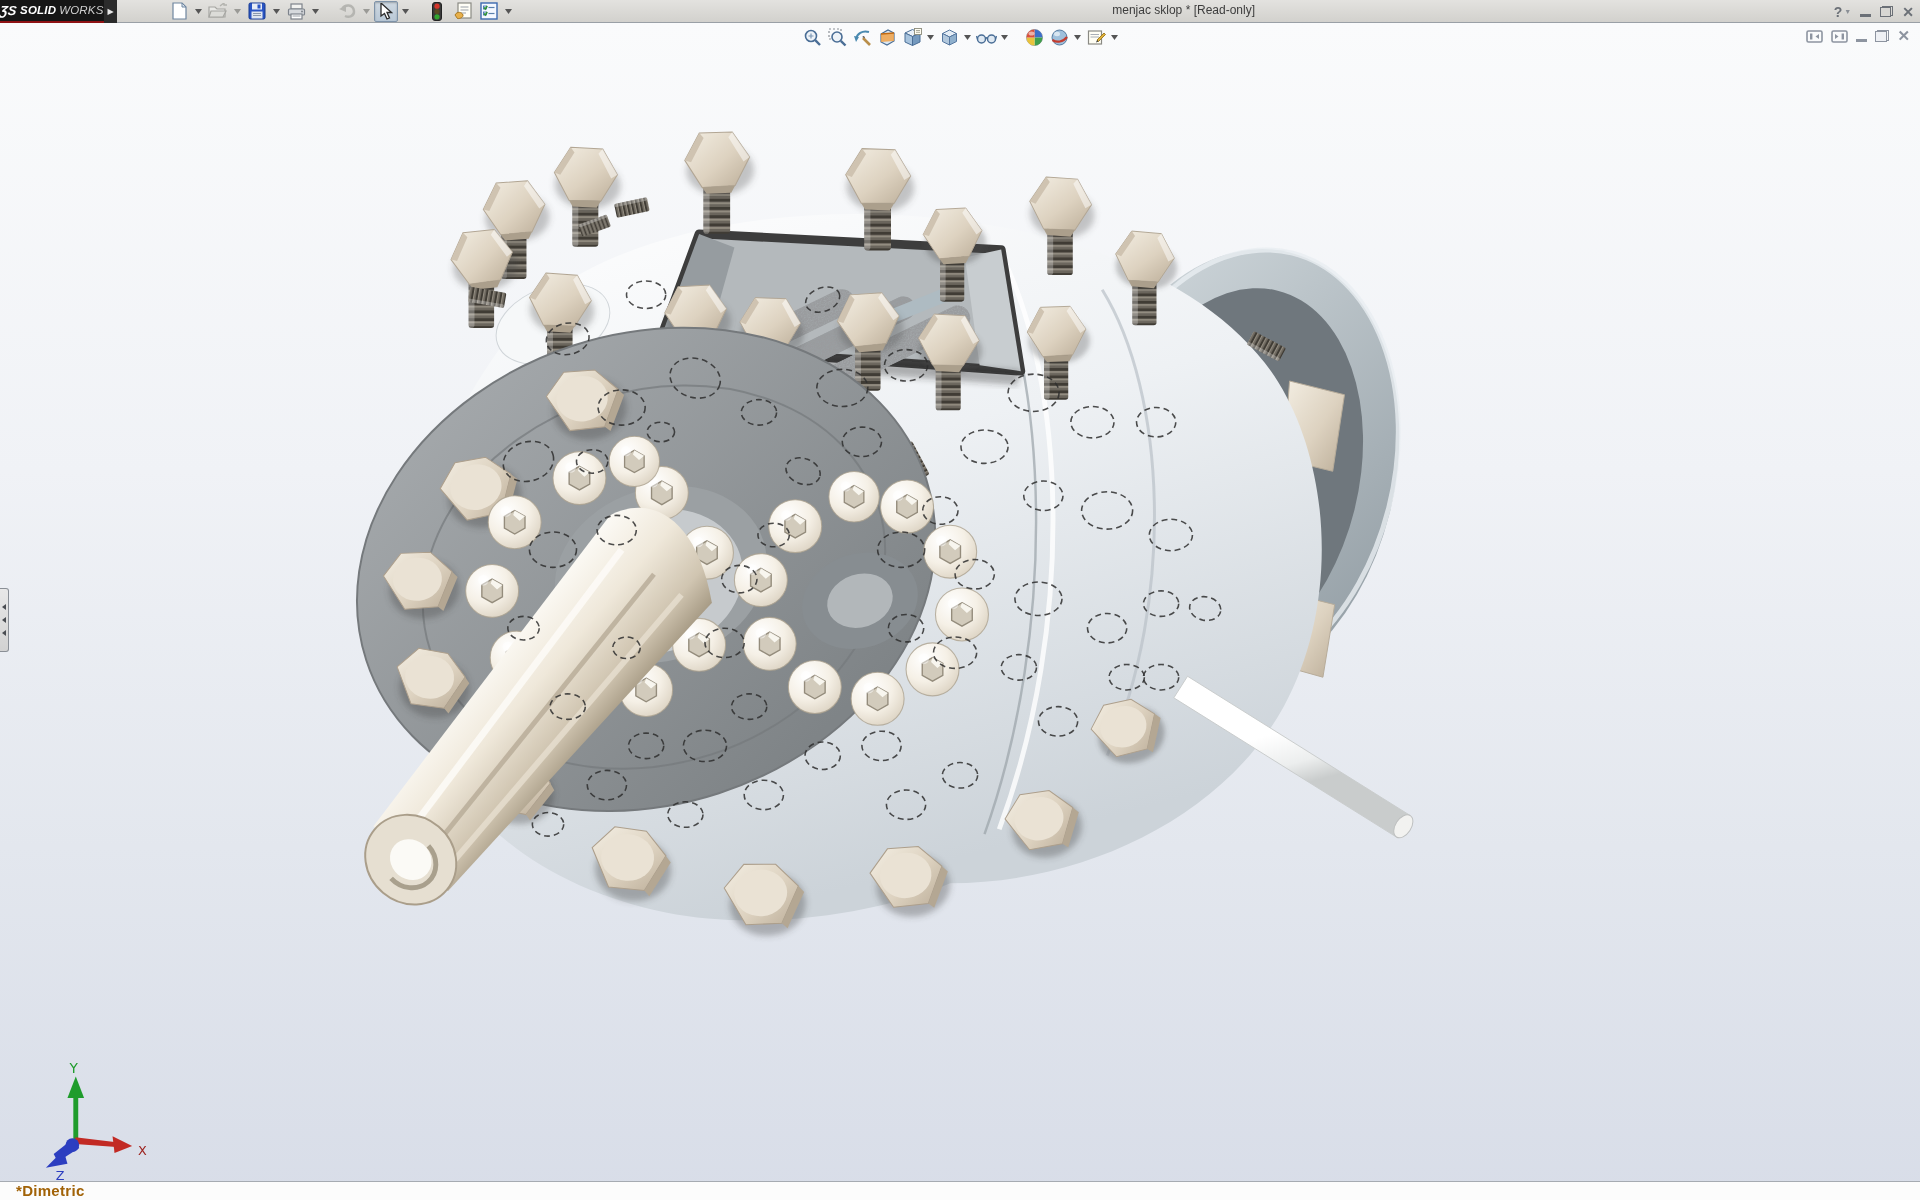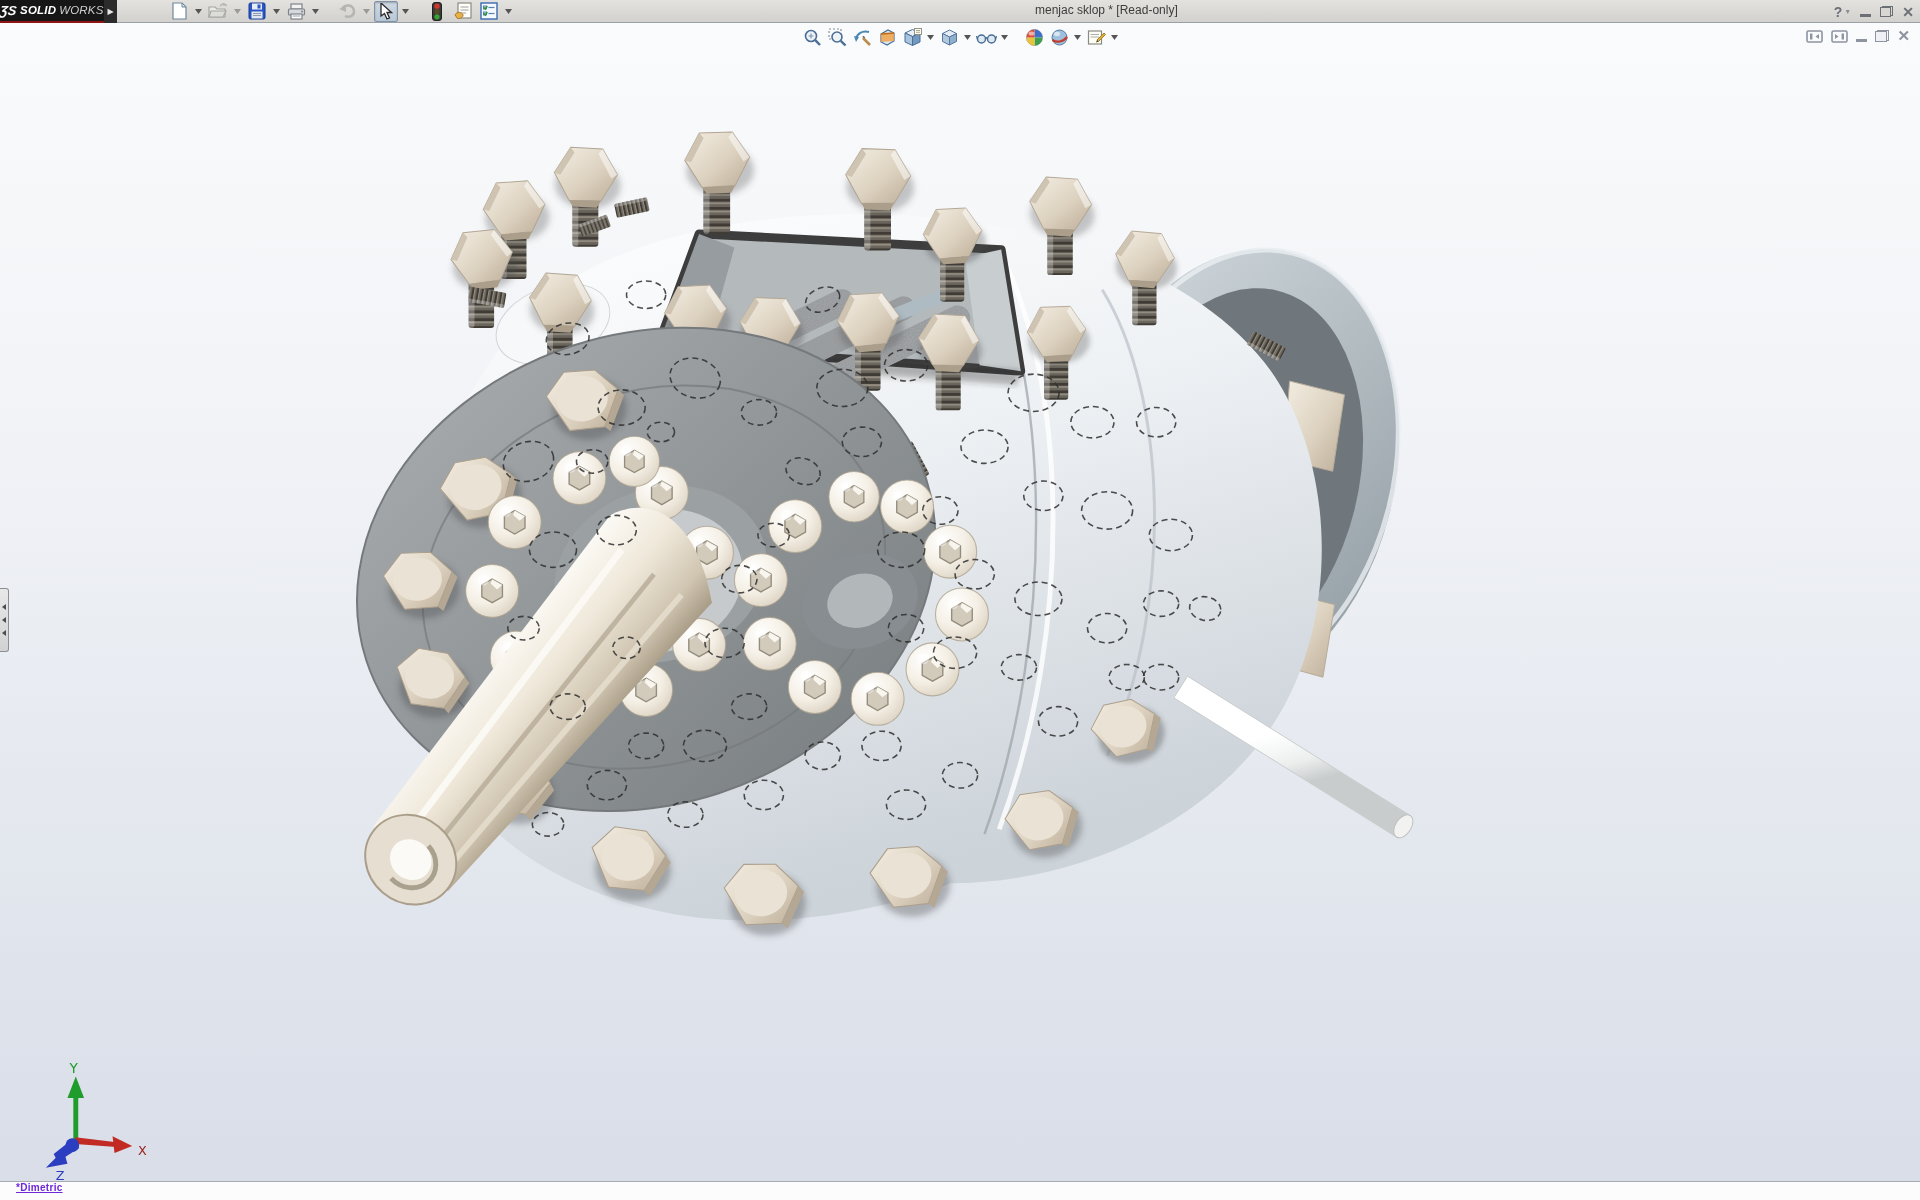--- a/index.html
+++ b/index.html
@@ -19,21 +19,21 @@
   .menu-expand { width:13px; height:23px; background:#2b2b2b; color:#e8e8e8;
     font-size:8px; display:flex; align-items:center; justify-content:center; }
   .tb-icons { display:flex; align-items:center; margin-left:50px; gap:2px; }
   .tb-btn { width:24px; height:21px; display:flex; align-items:center;
     justify-content:center; border:1px solid transparent; border-radius:2px; }
   .tb-btn.pressed { border:1px solid #7e93a9; background:linear-gradient(#cfd9e2,#b9c8d6);
     box-shadow:inset 0 1px 2px rgba(0,0,0,.25); }
   .dd { width:11px; height:21px; display:flex; align-items:center; justify-content:center; }
   .dd svg { display:block; }
   .tb-gap { width:10px; }
-  .win-title { position:absolute; left:1035px; top:3px; width:220px; text-align:left;
+  .win-title { position:absolute; left:1035px; top:3px; width:220px; text-align:right;
     font-size:12px; color:#3d3d3d; white-space:nowrap; }
   .win-ctrls { position:absolute; right:6px; top:0; height:23px; display:flex;
     align-items:center; gap:9px; color:#6b7077; }
   .wc { display:flex; align-items:center; justify-content:center; height:23px; }
   .wc.help { font-weight:bold; font-size:14px; }
   .wc .mini-dd { font-size:7px; color:#8a8f96; margin-left:2px; }
   .wc.minimize i { display:block; width:11px; height:3px; background:#6b7077; margin-top:8px; }
   .wc.restore i { position:relative; display:block; width:13px; height:11px; }
   .wc.restore i:before { content:""; position:absolute; right:0; top:0; width:9px; height:8px;
     border:1.6px solid #6b7077; }
@@ -71,21 +71,21 @@
     background:linear-gradient(#e8e8e8,#d2d2d2); border:1px solid #8a8f96; border-left:none;
     border-radius:0 3px 3px 0; z-index:40; display:flex; flex-direction:column;
     align-items:center; justify-content:center; gap:7px; }
   .left-tab b { width:0; height:0; border-top:3.5px solid transparent;
     border-bottom:3.5px solid transparent; border-right:4.5px solid #4a4d52; }
 
   
   .bottom-strip { position:absolute; left:0; bottom:0; width:1920px; height:19px;
     background:#fcfcfc; border-top:1px solid #a6abb2; z-index:8; }
   .view-label { position:absolute; left:16px; top:1182px; z-index:20;
-    font-size:10px; font-weight:bold; color:#6d28d9; letter-spacing:.3px;text-decoration:underline; }
+    font-size:15px; font-weight:bold; color:#a16207; letter-spacing:.3px; }
 </style>
 </head>
 <body>
 
 <div class="titlebar">
   <div class="logo">
     <span class="ds">ƷS</span>
       <span class="solid">SOLID</span>
       <span class="works">WORKS</span>
   </div>

